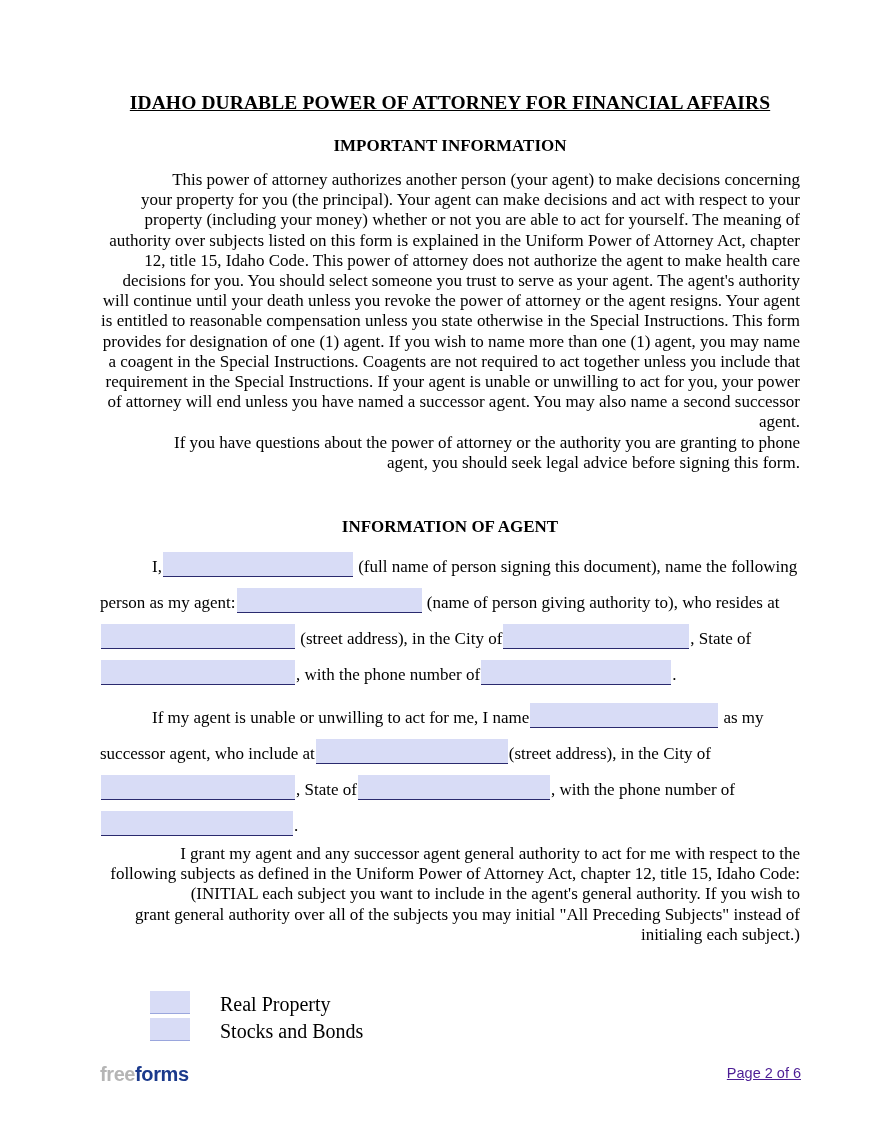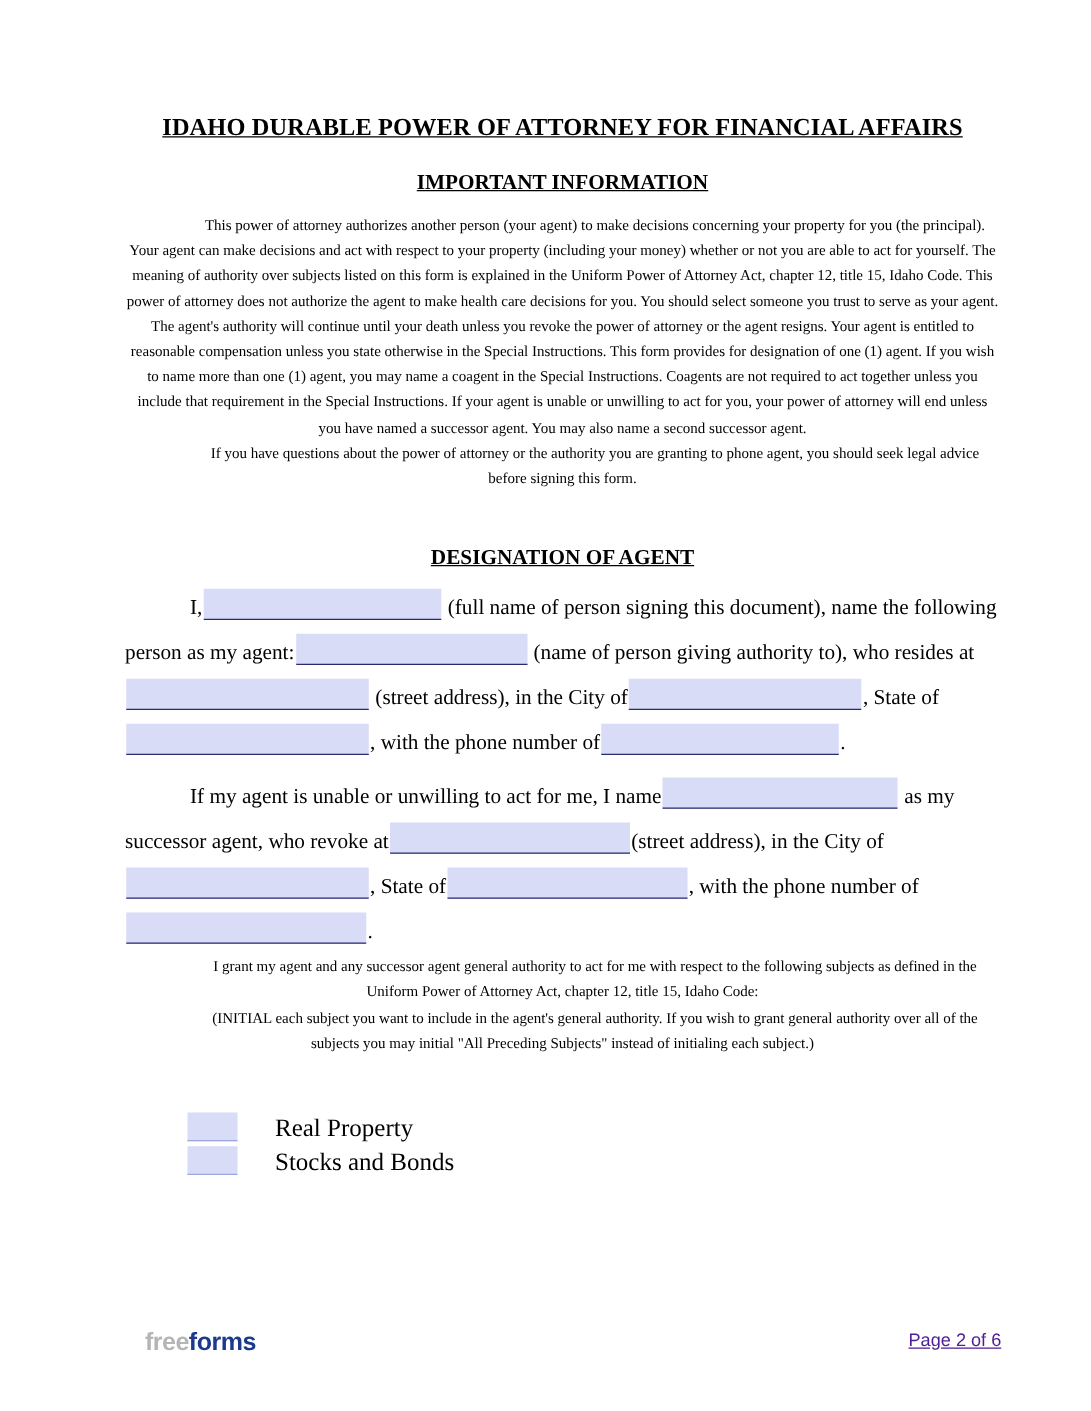--- a/index.html
+++ b/index.html
@@ -39,32 +39,31 @@
     text-decoration: underline;
     letter-spacing: 0.1px;
     margin: 0 0 22px 0;
     white-space: nowrap;
   }
   .section-heading {
     font-size: 17px;
     font-weight: bold;
     text-align: center;
     margin: 0;
-    text-decoration: underline;
   }
   .heading-info    { margin-bottom: 14px; }
   .heading-desig   { margin-top: 44px; margin-bottom: 12px; }
   .heading-grant   { margin-top: 44px; margin-bottom: 12px; }
 
   
   .para {
-    font-size: 12px;
+    font-size: 17px;
     line-height: 20.2px;
     margin: 0;
-    text-align: center;
+    text-align: right;
   }
   .para + .para { margin-top: 0; }
   .indent { text-indent: 52px; }
 
   .para-spaced { margin-top: 9px; }
 
   
   .formblock {
     font-size: 17px;
     line-height: 36px;
@@ -119,21 +118,21 @@
   
   .footer {
     position: absolute;
     left: 100px;
     right: 72px;
     top: 1062px;
     height: 26px;
   }
   .logo {
     position: absolute;
-    left: 16px;
+    left: 0;
     top: 0;
     font-family: "Liberation Sans", "DejaVu Sans", sans-serif;
     font-size: 20px;
     line-height: 24px;
     letter-spacing: -0.4px;
   }
   .logo-free  { color: #b5b5b5; font-weight: bold; }
   .logo-forms { color: #1b3a8c; font-weight: bold; }
   .page-num {
     position: absolute;
@@ -154,36 +153,36 @@
   <div class="content">
 
     <h1 class="doc-title">IDAHO DURABLE POWER OF ATTORNEY FOR FINANCIAL AFFAIRS</h1>
 
     <h2 class="section-heading heading-info">IMPORTANT INFORMATION</h2>
 
     <p class="para indent">This power of attorney authorizes another person (your agent) to make decisions concerning your property for you (the principal). Your agent can make decisions and act with respect to your property (including your money) whether or not you are able to act for yourself. The meaning of authority over subjects listed on this form is explained in the Uniform Power of Attorney Act, chapter 12, title 15, Idaho Code. This power of attorney does not authorize the agent to make health care decisions for you. You should select someone you trust to serve as your agent. The agent's authority will continue until your death unless you revoke the power of attorney or the agent resigns. Your agent is entitled to reasonable compensation unless you state otherwise in the Special Instructions. This form provides for designation of one (1) agent. If you wish to name more than one (1) agent, you may name a coagent in the Special Instructions. Coagents are not required to act together unless you include that requirement in the Special Instructions. If your agent is unable or unwilling to act for you, your power of attorney will end unless you have named a successor agent. You may also name a second successor agent.</p>
 
     <p class="para indent">If you have questions about the power of attorney or the authority you are granting to phone agent, you should seek legal advice before signing this form.</p>
 
-    <h2 class="section-heading heading-desig">DESIGNATION OF AGENT</h2>
+    <h2 class="section-heading heading-desig">INFORMATION OF AGENT</h2>
 
     <div class="formblock">
       <span class="indent-first"></span><span>I,</span><span class="field w-name"></span>
       <span>(full name of person signing this document), name the following</span>
       <span>person as my agent:</span><span class="field w-agent"></span>
       <span>(name of person giving authority to), who resides at</span>
       <span class="field w-street"></span>
       <span>(street address), in the City of</span><span class="field w-city"></span><span>, State of</span>
       <span class="field w-state"></span><span>, with the phone number of</span><span class="field w-phone"></span><span>.</span>
     </div>
 
     <div class="formblock" style="margin-top:7px;">
       <span class="indent-first"></span><span>If my agent is unable or unwilling to act for me, I name</span><span class="field w-succname"></span>
       <span>as my</span>
-      <span>successor agent, who revoke at</span><span class="field w-succstreet"></span><span>(street address), in the City of</span>
+      <span>successor agent, who include at</span><span class="field w-succstreet"></span><span>(street address), in the City of</span>
       <span class="field w-succcity"></span><span>, State of</span><span class="field w-succstate"></span><span>, with the phone number of</span>
       <span class="field w-succphone"></span><span>.</span>
     </div>
 
 
     <p class="para indent">I grant my agent and any successor agent general authority to act for me with respect to the following subjects as defined in the Uniform Power of Attorney Act, chapter 12, title 15, Idaho Code:</p>
 
     <p class="para indent para-spaced">(INITIAL each subject you want to include in the agent's general authority. If you wish to grant general authority over all of the subjects you may initial "All Preceding Subjects" instead of initialing each subject.)</p>
 
     <div class="subject-list">

